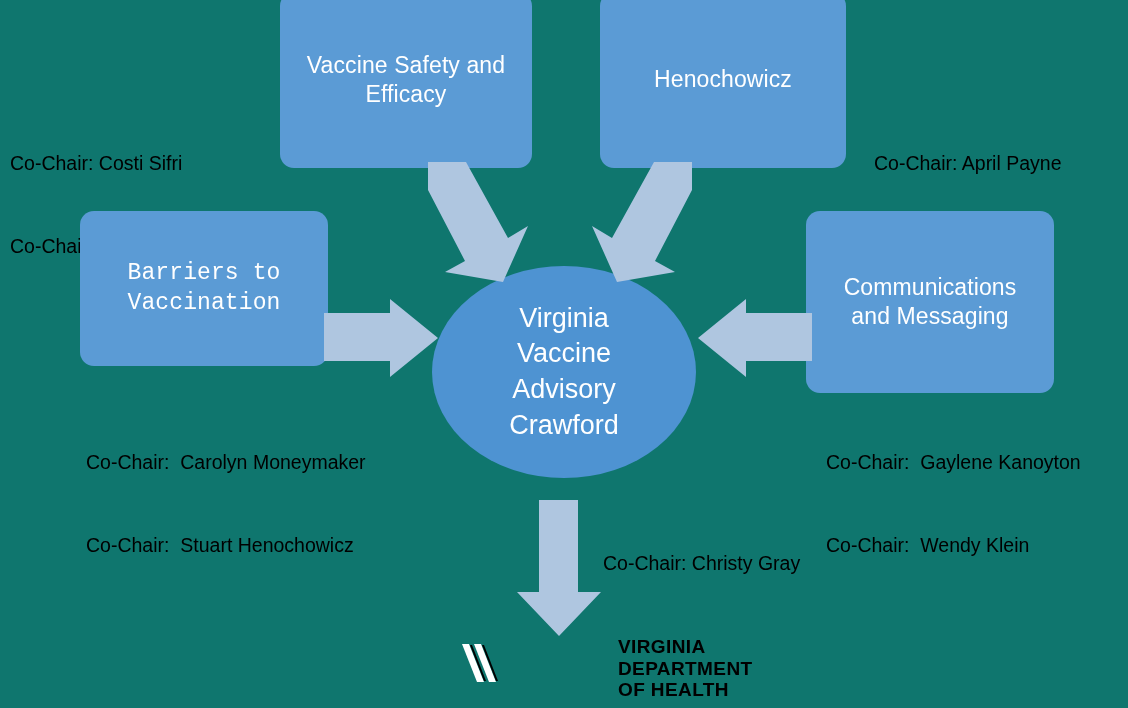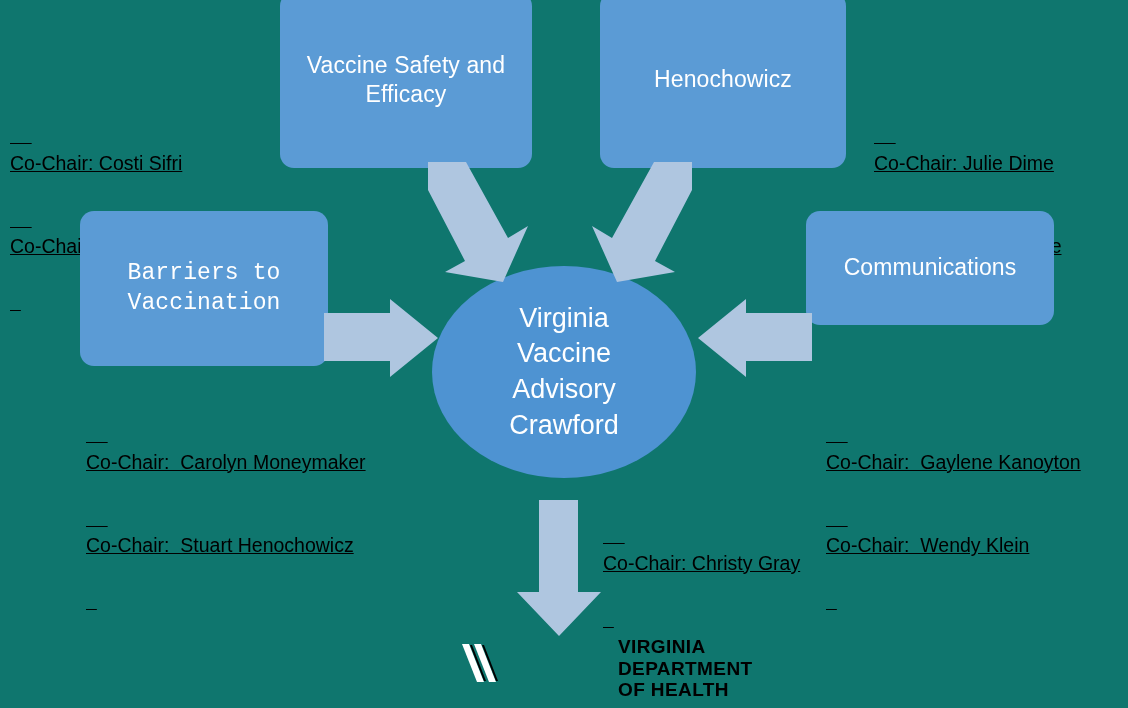--- a/index.html
+++ b/index.html
@@ -54,21 +54,20 @@
     box-sizing: border-box;
   }
 
   
   .caption {
     position: absolute;
     color: #000000;
     font-size: 19.5px;
     line-height: 1.43;
     white-space: pre;
-    text-decoration: underline;
   }
 
   
   .arrow {
     position: absolute;
   }
 
   
   .logo {
     position: absolute;
@@ -126,39 +125,39 @@
     <div>Co-Chair: Joshua Crawford</div>
   </div>
 
   <div class="node-box" style="left:600px; top:-8px; width:246px; height:176px;">
     <div>
       <span class="node-label">Henochowicz</span>
     </div>
   </div>
 
   <div class="caption" style="left:874px; top:94px; width:250px;">
-    <div>Co-Chair: Julie Dime</div>
     <div>Co-Chair: April Payne</div>
   </div>
 
   <div class="node-box" style="left:80px; top:211px; width:248px; height:155px;font-family:Liberation Mono, monospace;">
     <div>
       <span class="node-label">Barriers to</span>
       <span class="node-label">Vaccination</span>
     </div>
   </div>
 
   <div class="caption" style="left:86px; top:393px; width:360px;">
     <div>Co-Chair:  Carolyn Moneymaker</div>
     <div>Co-Chair:  Stuart Henochowicz</div>
   </div>
 
-  <div class="node-box" style="left:806px; top:211px; width:248px; height:114px;">
+  <div class="node-box" style="left:806px; top:211px; width:248px; height:182px;">
     <div>
       <span class="node-label">Communications</span>
+      <span class="node-label">and Messaging</span>
     </div>
   </div>
 
   <div class="caption" style="left:826px; top:393px; width:310px;">
     <div>Co-Chair:  Gaylene Kanoyton</div>
     <div>Co-Chair:  Wendy Klein</div>
   </div>
 
   <div class="hub" style="left:432px; top:266px; width:264px; height:212px;">
     <div>

